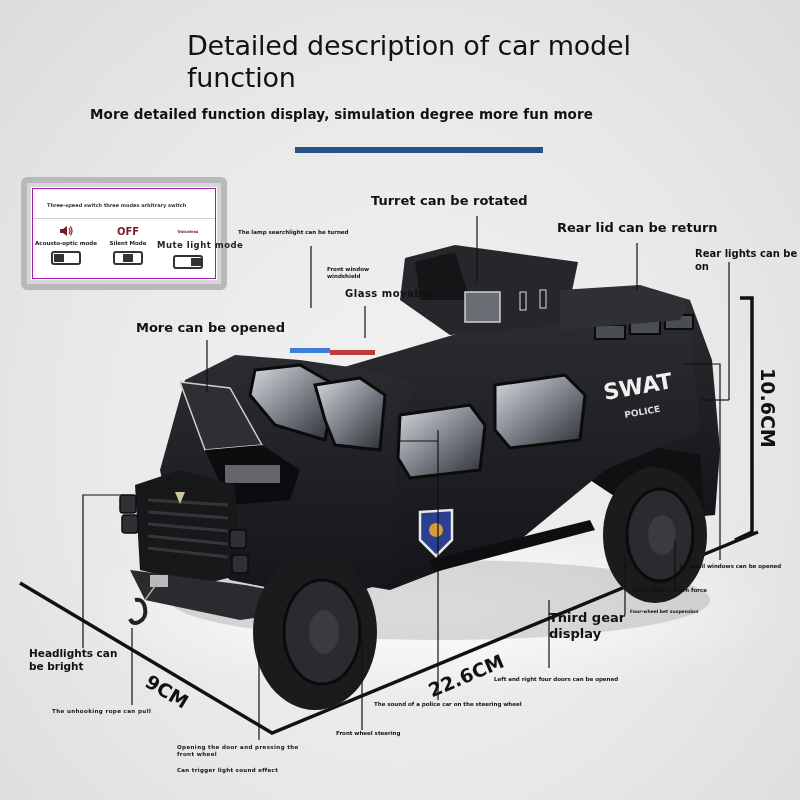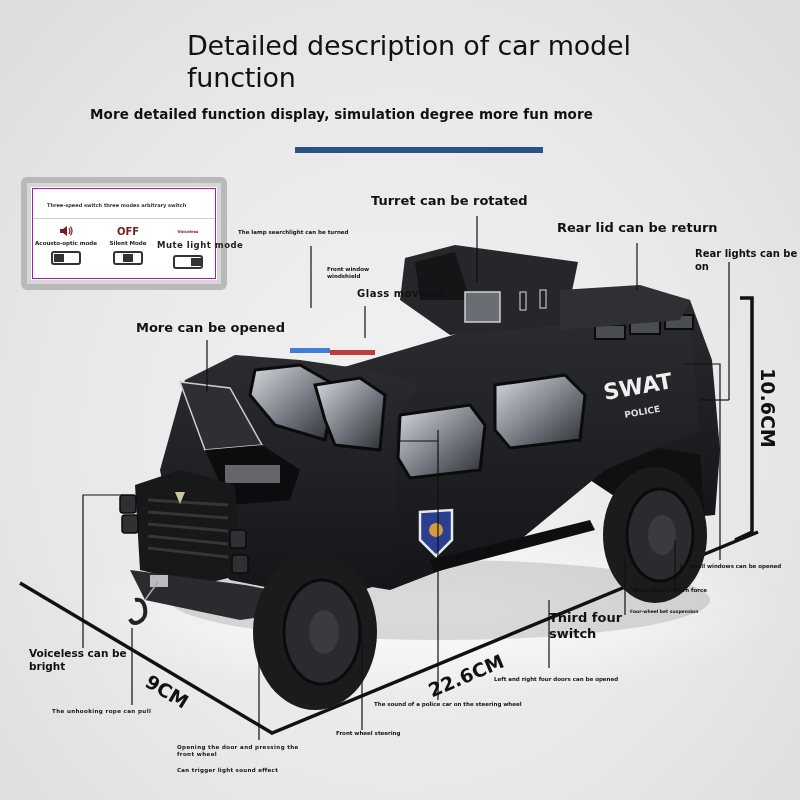--- a/index.html
+++ b/index.html
@@ -227,32 +227,32 @@
 </div>
 
 <div class="label l-big" style="left:371px; top:193px;">Turret can be rotated</div>
 <div class="label l-big" style="left:557px; top:220px;">Rear lid can be return</div>
 <div class="label l-sm" style="left:677px; top:248px;">Rear lights can be on</div>
 <div class="label l-xs" style="left:238px; top:229px;">The lamp searchlight can be turned</div>
 <div class="label l-xs" style="left:327px; top:266px;">
   <div>Front window</div>
   <div>windshield</div>
 </div>
-<div class="label l-sm" style="left:339px; top:288px; letter-spacing:0.5px;">Glass movable</div>
+<div class="label l-sm" style="left:327px; top:288px; letter-spacing:0.5px;">Glass movable</div>
 <div class="label l-big" style="left:136px; top:320px;">More can be opened</div>
-<div class="label l-mid" style="left:29px; top:647px; width:100px;">Voiceless can be bright</div>
+<div class="label l-mid" style="left:29px; top:647px; width:100px;">Headlights can be bright</div>
 <div class="label l-xs" style="left:52px; top:708px; letter-spacing:0.4px;">The unhooking rope can pull</div>
 <div class="label l-xs" style="left:177px; top:744px; letter-spacing:0.4px;">
   <div>Opening the door and pressing the</div>
   <div>front wheel</div>
 </div>
 <div class="label l-xs" style="left:177px; top:767px; letter-spacing:0.3px;">Can trigger light sound effect</div>
 <div class="label l-xs" style="left:336px; top:730px;">Front wheel steering</div>
 <div class="label l-xs" style="left:374px; top:701px; width:150px;">The sound of a police car on the steering wheel</div>
 <div class="label l-xs" style="left:494px; top:676px;">Left and right four doors can be opened</div>
-<div class="label l-big" style="left:549px; top:610px; width:80px;">Third four switch</div>
+<div class="label l-big" style="left:549px; top:610px; width:80px;">Third gear display</div>
 <div class="label l-xs" style="left:633px; top:587px; width:80px;">Rear wheel return force</div>
 <div class="label" style="left:630px; top:609px; font-size:4.5px;">Four-wheel bet suspension</div>
 <div class="label l-xs" style="left:679px; top:563px; width:110px;">11 small windows can be opened</div>
 
 <div class="dim" style="left:153px; top:670px; transform: rotate(31deg);">9CM</div>
 <div class="dim" style="left:425px; top:681px; transform: rotate(-23deg);">22.6CM</div>
 <div class="dim" style="left:779px; top:368px; transform: rotate(90deg);">10.6CM</div>
 
 </body></html>

